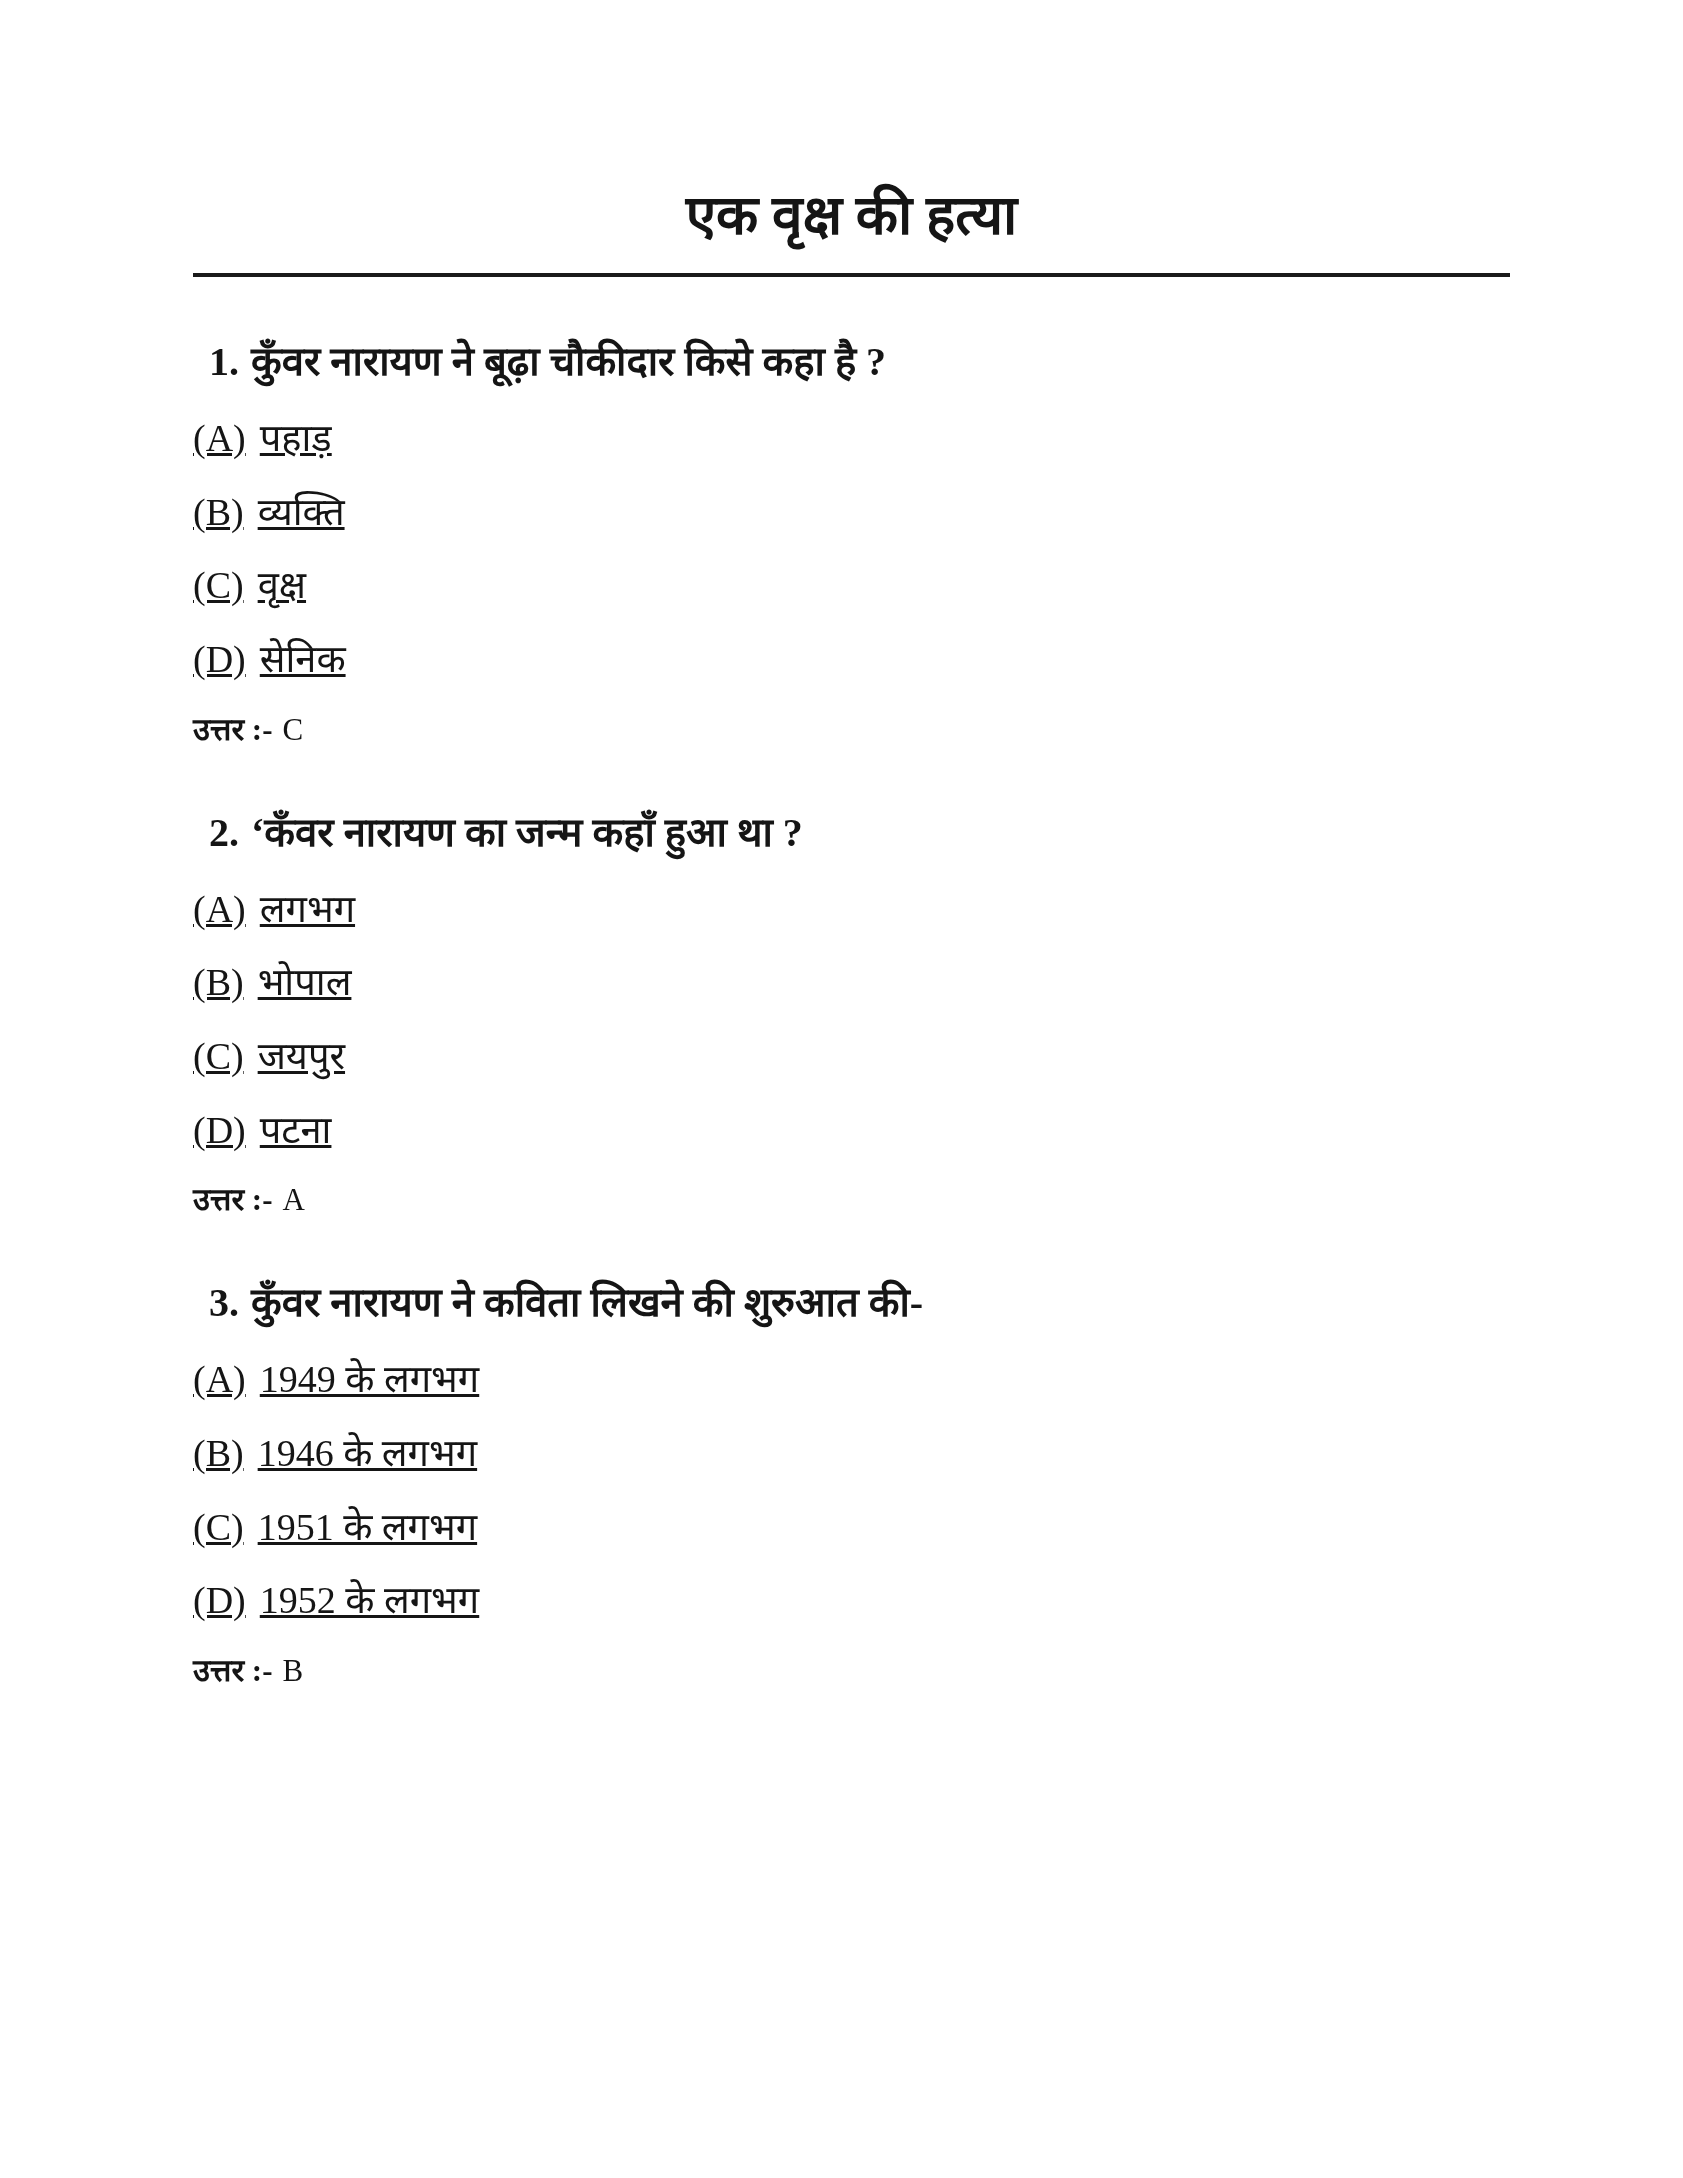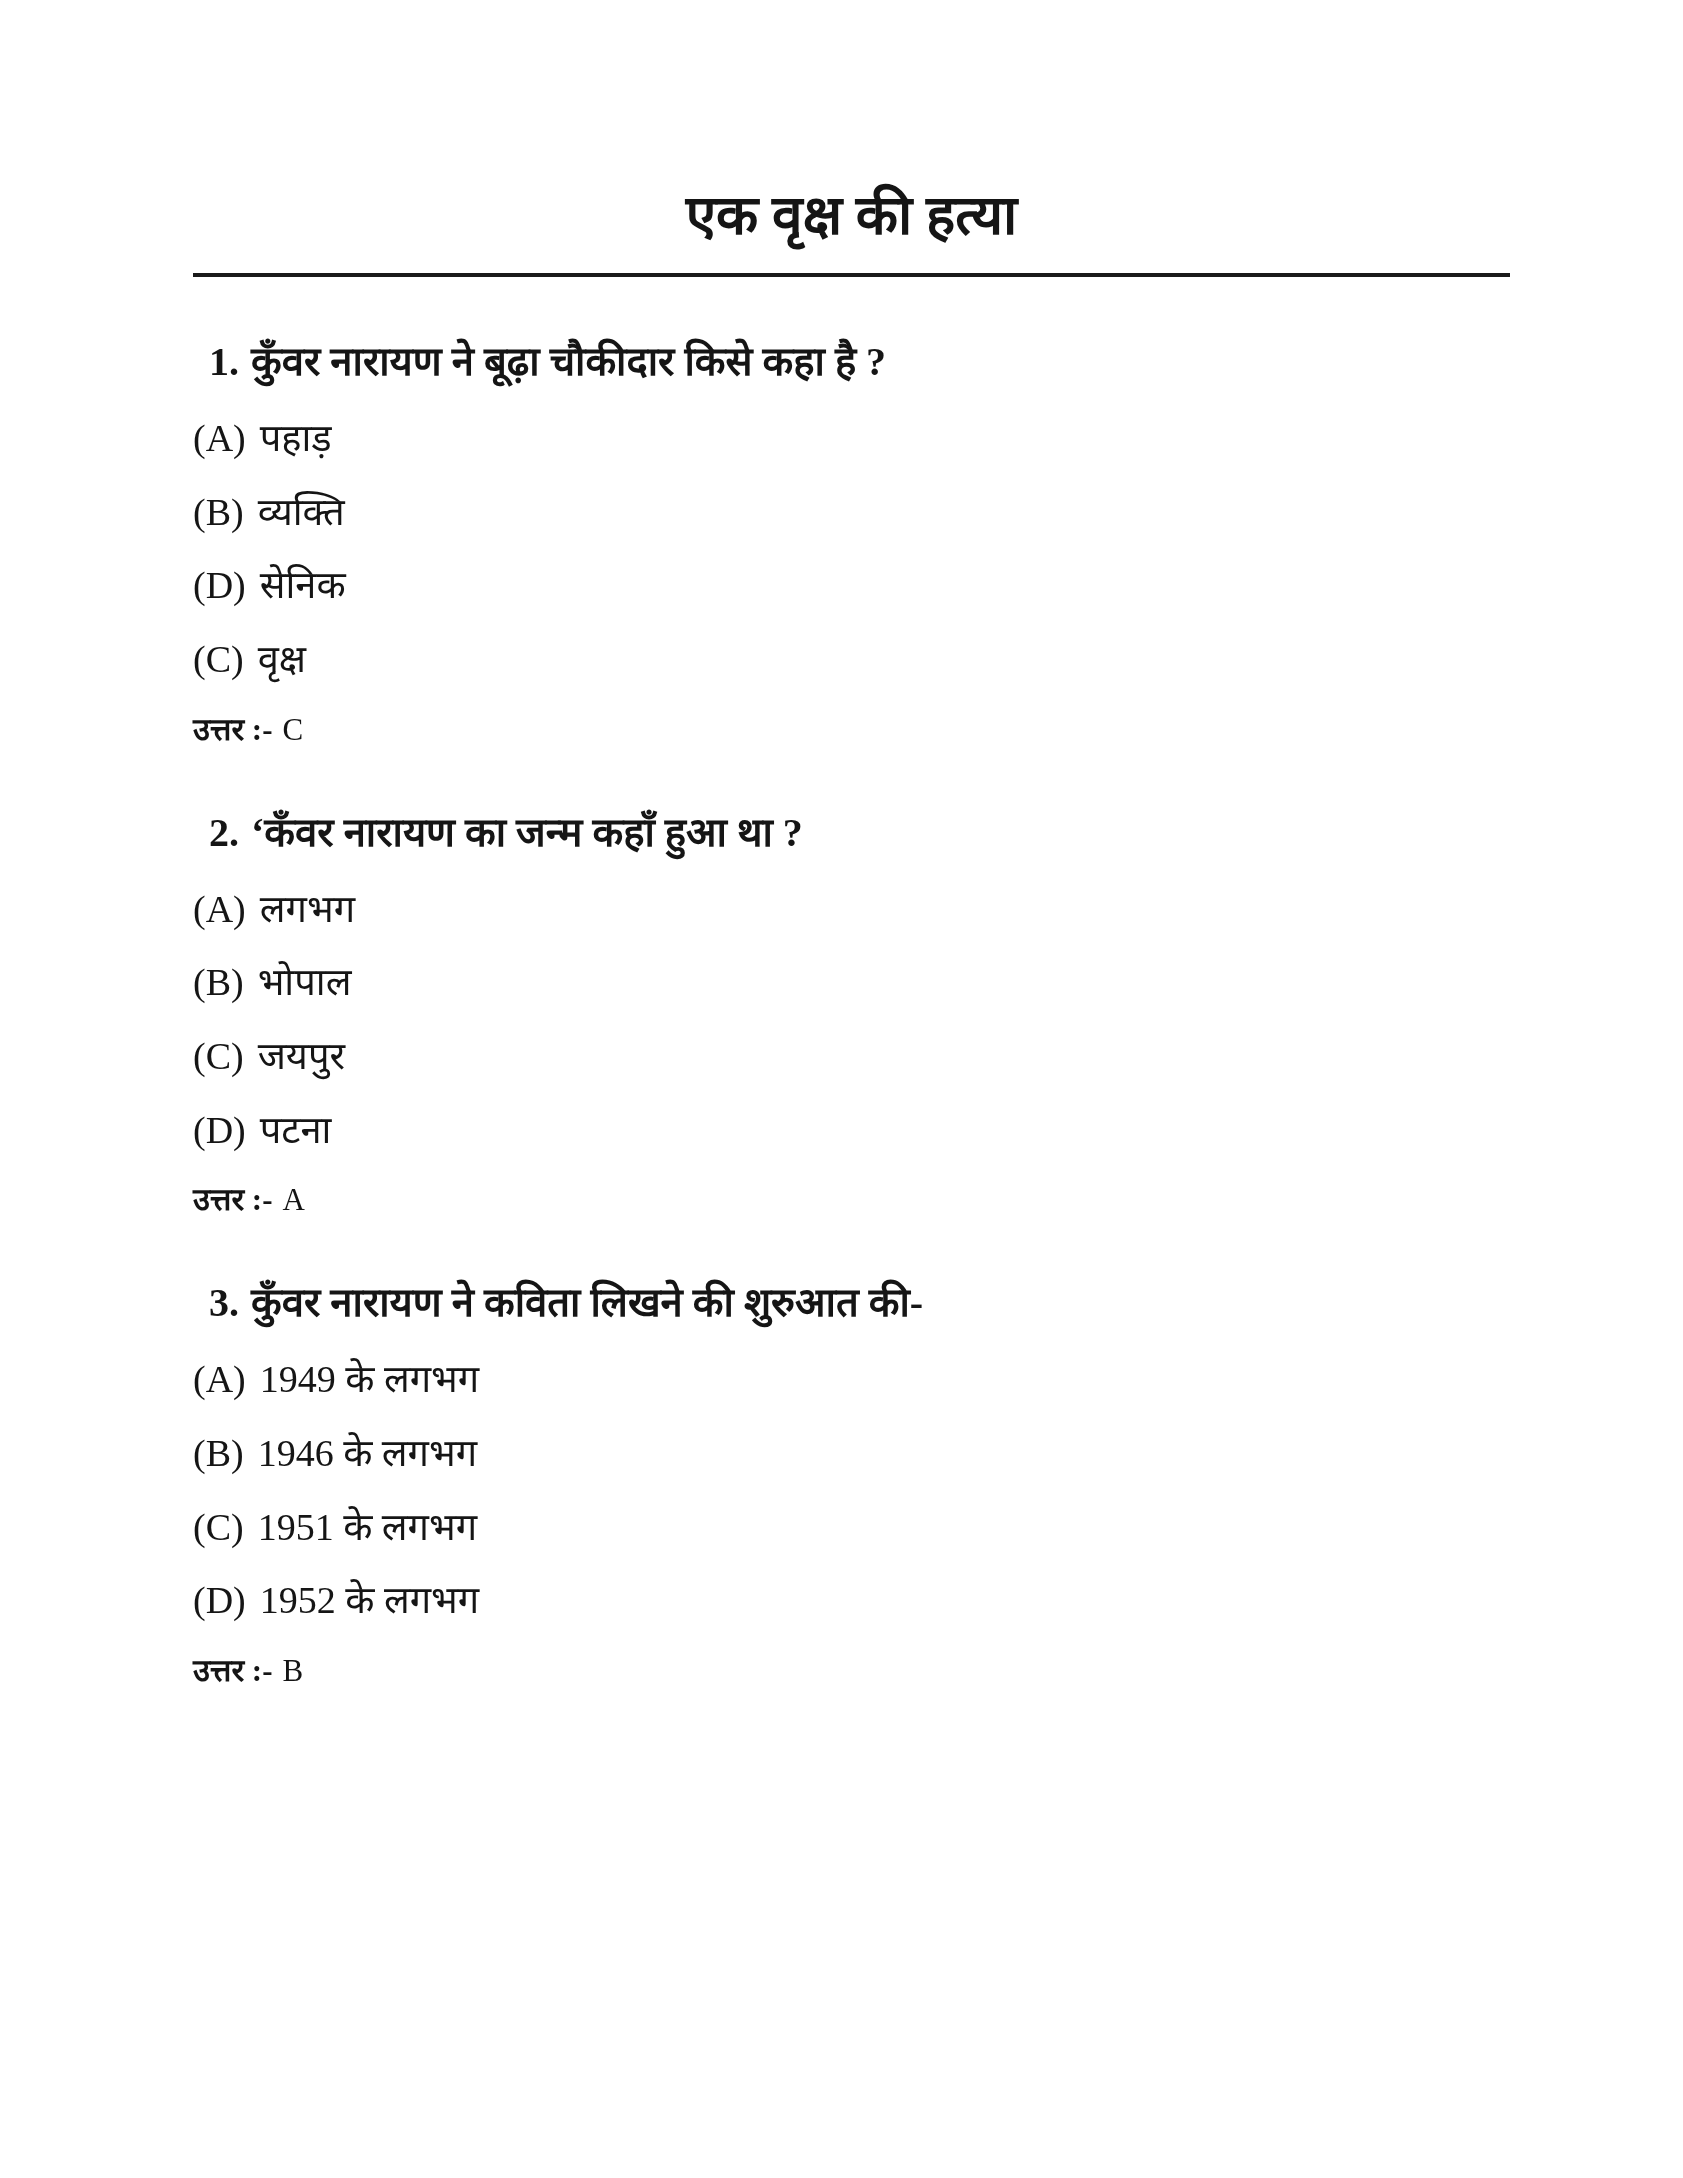--- a/index.html
+++ b/index.html
@@ -36,20 +36,21 @@
     margin: 61px 0 30px 16px;
   }
   .q-head .q-num {
     margin-right: 12px;
   }
   .option {
     font-size: 38px;
     line-height: 1.2;
     font-weight: 400;
     margin: 12px 0 28px 0;
+    text-decoration: underline;
   }
   .option .opt-label {
     margin-right: 14px;
   }
   .answer {
     font-size: 31px;
     line-height: 1.2;
     margin: 0 0 28px 0;
   }
   .answer .ans-label {
@@ -72,24 +73,24 @@
     <p class="q-head">
       <span class="q-num">1.</span><span>कुँवर नारायण ने बूढ़ा चौकीदार किसे कहा है ?</span>
     </p>
     <p class="option">
       <span class="opt-label">(A)</span><span class="opt-text">पहाड़</span>
     </p>
     <p class="option">
       <span class="opt-label">(B)</span><span class="opt-text">व्यक्ति</span>
     </p>
     <p class="option">
-      <span class="opt-label">(D)</span><span class="opt-text">सेनिक</span>
+      <span class="opt-label">(C)</span><span class="opt-text">वृक्ष</span>
     </p>
     <p class="option">
-      <span class="opt-label">(C)</span><span class="opt-text">वृक्ष</span>
+      <span class="opt-label">(D)</span><span class="opt-text">सेनिक</span>
     </p>
     <p class="answer">
       <span class="ans-label">उत्तर :-</span><span class="ans-value">C</span>
     </p>
   </section>
 
   <section>
     <p class="q-head">
       <span class="q-num">2.</span><span>‘कँवर नारायण का जन्म कहाँ हुआ था ?</span>
     </p>

